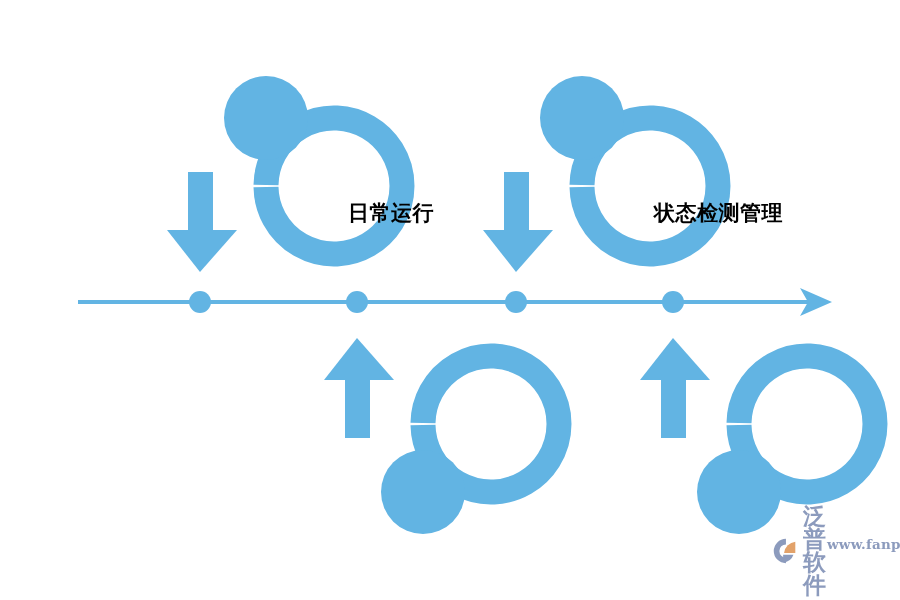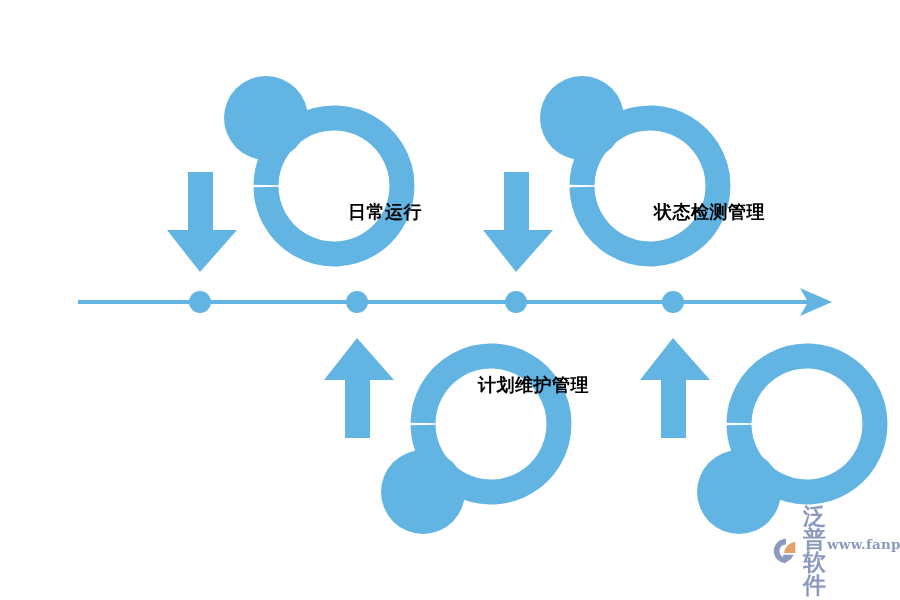--- a/index.html
+++ b/index.html
@@ -22,21 +22,21 @@
     position: absolute;
     left: 0;
     top: 0;
     width: 900px;
     height: 600px;
     display: block;
   }
   .node-label {
     position: absolute;
     font-family: "DejaVu Sans", "Liberation Sans", sans-serif;
-    font-size: 18px;
+    font-size: 21px;
     font-weight: 700;
     color: #000000;
     white-space: nowrap;
     letter-spacing: 0.5px;
     line-height: 1;
   }
   .label-above { top: 203px; }
   .label-below { top: 376px; }
 
   #label-daily   { left: 348px; }
@@ -143,21 +143,20 @@
       <use href="#spiral-up"></use>
     </g>
 
   </svg>
 
   <div class="node-label label-above" id="label-daily">日常运行</div>
 
   <div class="node-label label-above" id="label-status">状态检测管理</div>
 
 
-  <div class="node-label label-below" id="label-plan">计划维护管理</div>
 
   <div id="watermark">
     <div class="wm-row">
       <svg class="wm-mark" viewBox="0 0 32 32" xmlns="http://www.w3.org/2000/svg">
         <path d="M4 16 A13 13 0 0 1 17 3 L17 9 A7 7 0 0 0 10 16 A7 7 0 0 0 17 23 L17 29 A13 13 0 0 1 4 16 Z" fill="#8c9bbd"></path>
         <path d="M14 28 L14 20 L25 20 A12 12 0 0 1 14 28 Z" fill="#8c9bbd"></path>
         <path d="M27 6 A14 14 0 0 0 15 18 L27 18 Z" fill="#e2a26a"></path>
       </svg>
       <span class="wm-name">泛普软件</span>
     </div>

